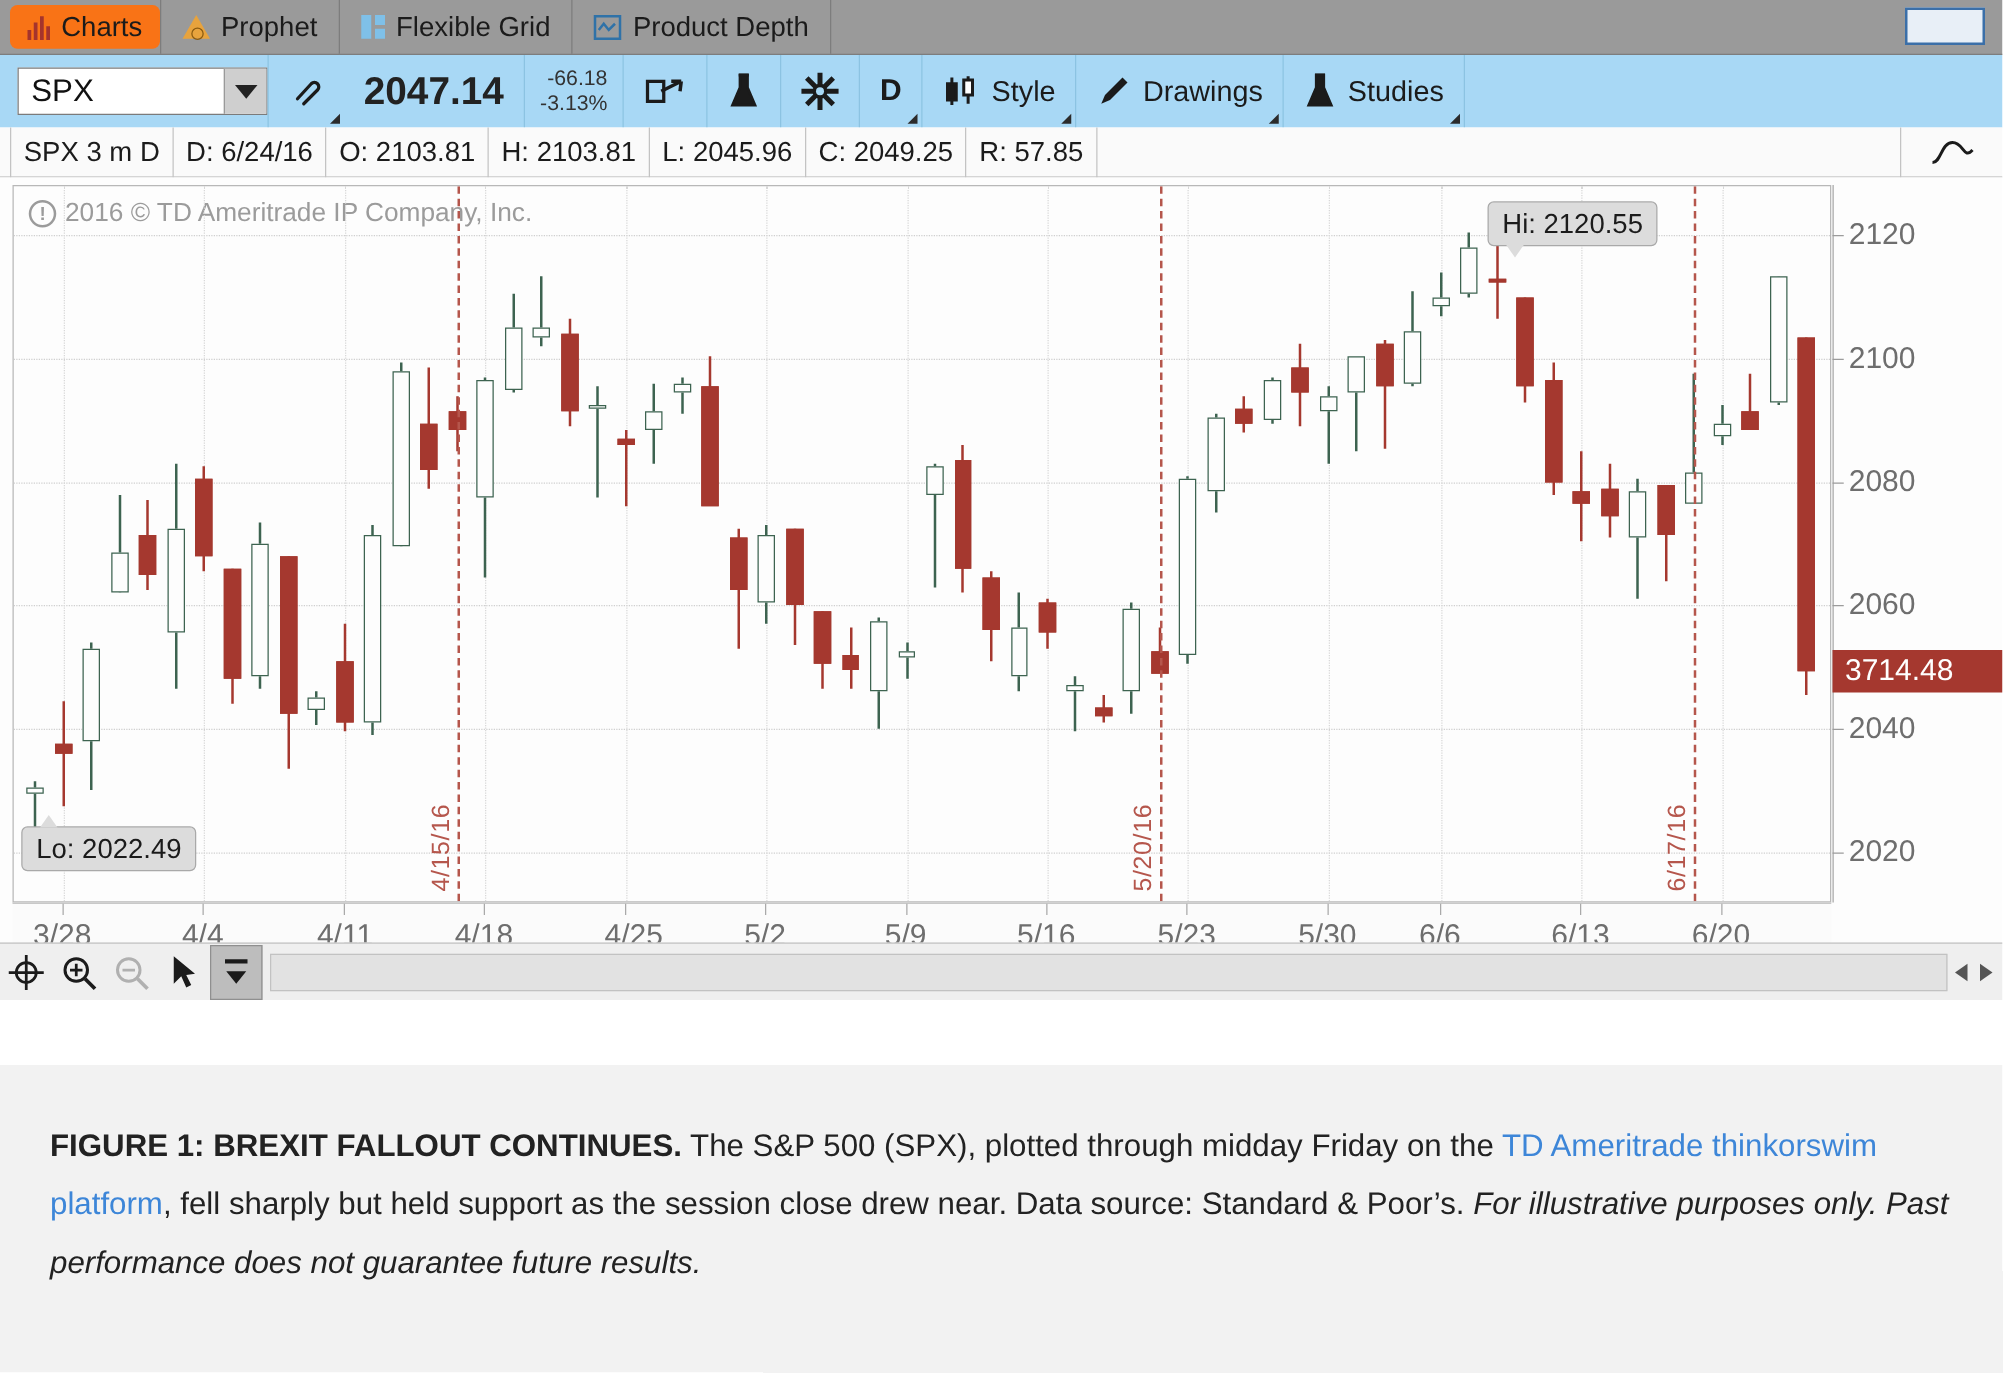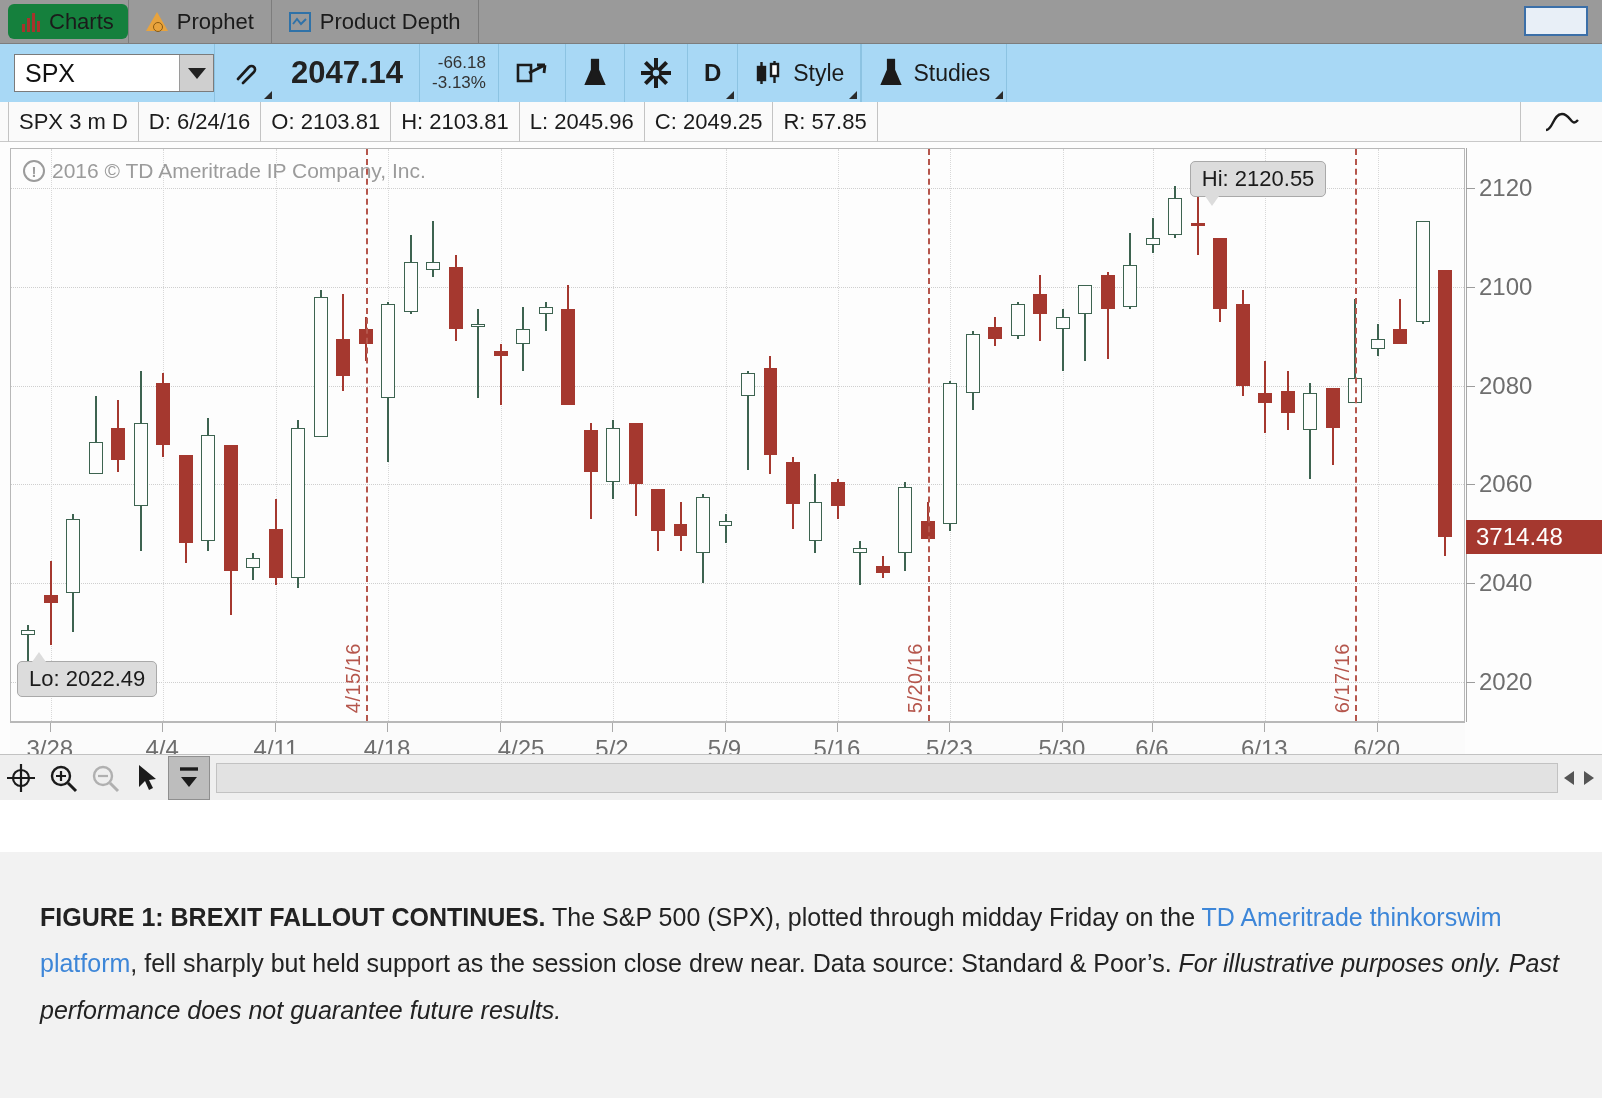--- a/index.html
+++ b/index.html
@@ -19,21 +19,21 @@
     display: flex; align-items: stretch;
   }
   .tab {
     display: flex; align-items: center; gap: 9px;
     padding: 0 17px;
     border-right: 1px solid #7d7d7d;
     font-size: 22px; color: #1b1b1b;
     cursor: pointer;
   }
   .tab.active {
-    background: #15803d;
+    background: #f97316;
     margin: 4px 0 4px 8px;
     border-radius: 6px;
     border-right: none;
     padding: 0 14px;
     text-align: right;
   }
   .tab-sep { width:1px; background:#7d7d7d; }
   .tabbar-spacer { flex: 1; border-right: none; }
   .tab-rightbox {
     width: 64px; height: 30px; margin: 6px 14px 0 0;
@@ -196,20 +196,28 @@
           <i style="height:14px"></i>
           <i style="height:19px"></i>
           <i style="height:11px"></i>
       </span>
       <span>Charts</span>
     </div>
     <div class="tab-sep"></div>
     <div class="tab">
       <span class="ic-prophet"></span>
       <span>Prophet</span>
+    </div>
+    <div class="tab">
+      <span class="ic-grid">
+        <b class="tall"></b>
+          <b></b>
+          <b></b>
+      </span>
+      <span>Flexible Grid</span>
     </div>
     <div class="tab">
       <span class="ic-depth">
         <svg width="16" height="12" viewBox="0 0 16 12">
             <path d="M1 8 L5 3 L9 8 L14 3" stroke="#2f72a8" stroke-width="2" fill="none"></path>
           </svg>
       </span>
       <span>Product Depth</span>
     </div>
     <div class="tab tabbar-spacer"></div>
@@ -275,20 +283,27 @@
             <rect x="4" y="7" width="7" height="13"></rect>
             <path d="M7.5 2 v5 M7.5 20 v4"></path>
             <rect x="17" y="4" width="7" height="12" fill="#fff"></rect>
             <path d="M20.5 1 v3 M20.5 16 v7"></path>
           </g>
         </svg>
       <span class="tool-label">Style</span>
       <span class="corner-tri"></span>
     </div>
     <div class="qsep"></div>
+    <div class="qcell pad">
+      <svg width="28" height="28" viewBox="0 0 28 28">
+          <path d="M4 24 L7 17 L21 3 L25 7 L11 21 Z" fill="#1b1b1b"></path>
+        </svg>
+      <span class="tool-label">Drawings</span>
+      <span class="corner-tri"></span>
+    </div>
     <div class="qsep"></div>
     <div class="qcell pad">
       <svg width="26" height="30" viewBox="0 0 26 30">
           <path d="M10 2 h6 v10 l6 14 h-18 l6-14 z" stroke="#1b1b1b" stroke-width="2.2" fill="#1b1b1b"></path>
           <path d="M9 2 h8" stroke="#1b1b1b" stroke-width="2.4"></path>
         </svg>
       <span class="tool-label">Studies</span>
       <span class="corner-tri"></span>
     </div>
     <div class="qsep"></div>
@@ -619,21 +634,21 @@
     <div class="xaxis" id="xaxis">
         <div class="xtick" style="left: 39.7384px;"></div>
         <div class="xtxt" style="left: 39.7384px;">3/28</div>
         <div class="xtick" style="left: 152.2px;"></div>
         <div class="xtxt" style="left: 152.2px;">4/4</div>
         <div class="xtick" style="left: 264.661px;"></div>
         <div class="xtxt" style="left: 266px;">4/11</div>
         <div class="xtick" style="left: 377.122px;"></div>
         <div class="xtxt" style="left: 377.122px;">4/18</div>
         <div class="xtick" style="left: 489.584px;"></div>
-        <div class="xtxt" style="left: 511px;">4/25</div>
+        <div class="xtxt" style="left: 497px;">4/25</div>
         <div class="xtick" style="left: 602.045px;"></div>
         <div class="xtxt" style="left: 602.045px;">5/2</div>
         <div class="xtick" style="left: 714.506px;"></div>
         <div class="xtxt" style="left: 714.506px;">5/9</div>
         <div class="xtick" style="left: 826.967px;"></div>
         <div class="xtxt" style="left: 826.967px;">5/16</div>
         <div class="xtick" style="left: 939.429px;"></div>
         <div class="xtxt" style="left: 939.429px;">5/23</div>
         <div class="xtick" style="left: 1051.89px;"></div>
         <div class="xtxt" style="left: 1051.89px;">5/30</div>

